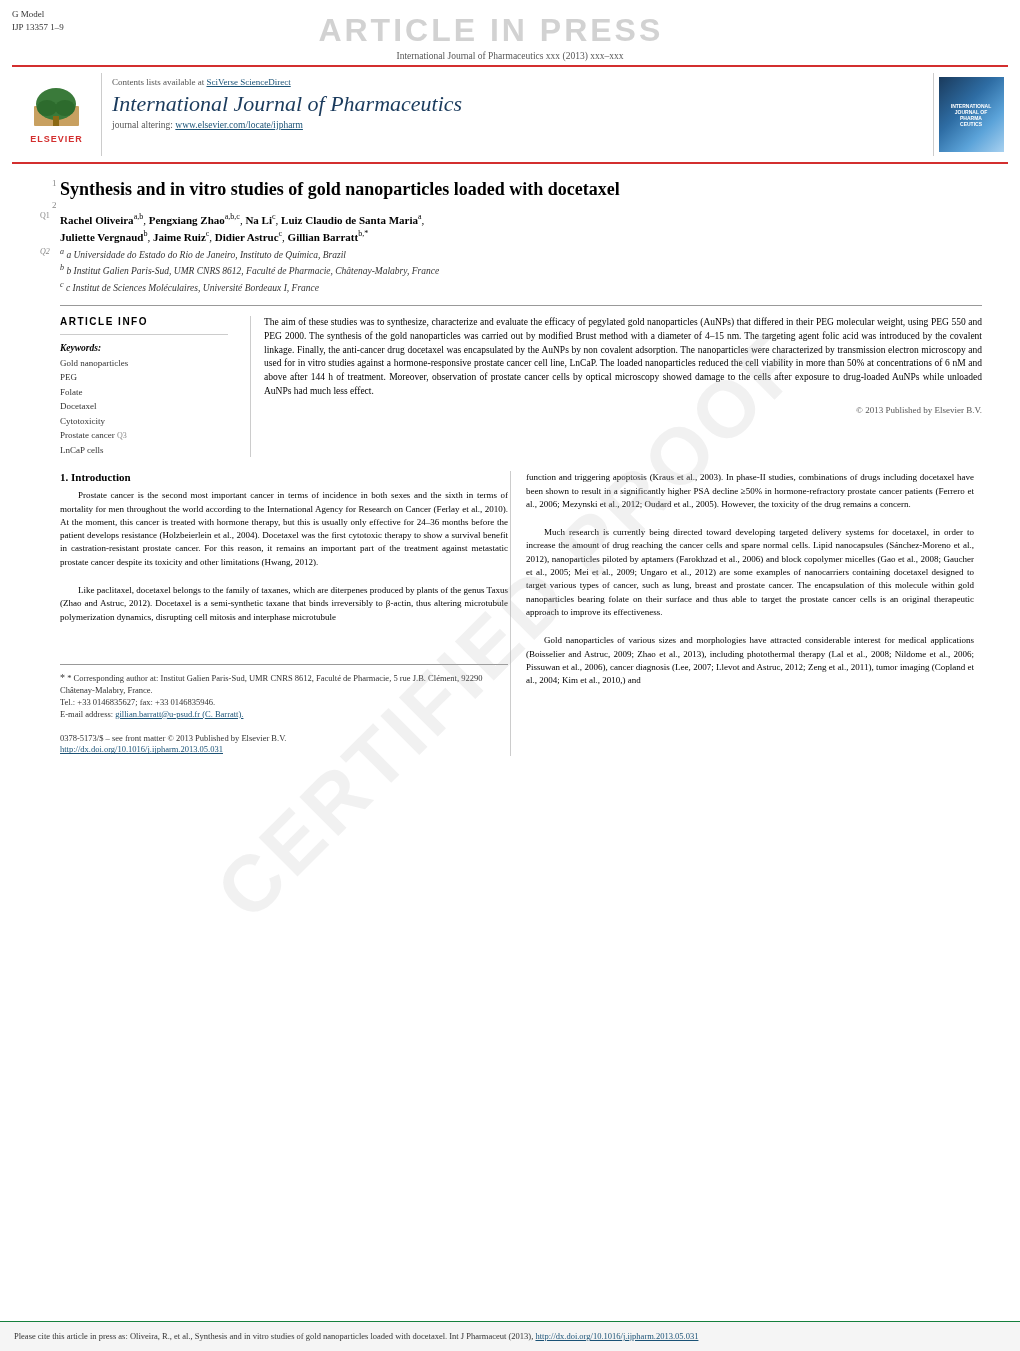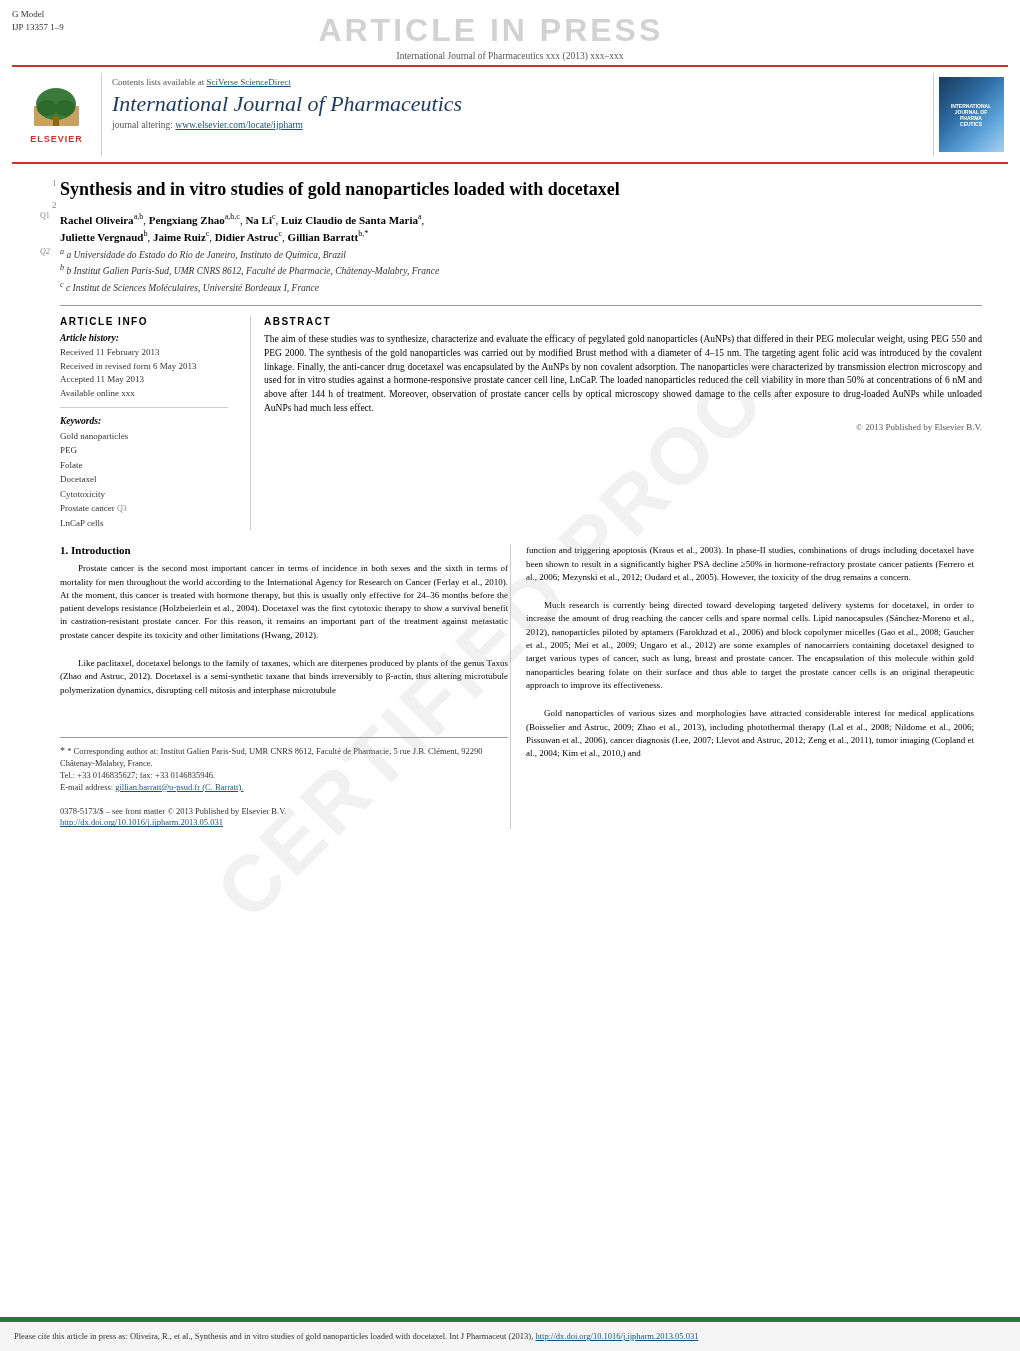--- a/index.html
+++ b/index.html
@@ -332,21 +332,21 @@
       font-size: 10px;
     }
 
     
     .bottom-bar {
       position: absolute;
       bottom: 0;
       left: 0;
       right: 0;
       background: #f5f5f5;
-      border-top: 5px solid #15803d;
+      border-top: 1px solid #15803d;
       padding: 8px 14px;
       font-size: 8.5px;
       color: #333;
       line-height: 1.5;
     }
 
     .q-marker {
       color: #888;
       font-size: 8px;
     }
@@ -431,44 +431,36 @@
       <div><sup style="font-size:8px;">c</sup> <span>c Institut de Sciences Moléculaires, Université Bordeaux I, France</span></div>
     </div>
 
     <hr class="thin-divider">
 
     <div class="two-col">
       <div class="col-divider"></div>
 
       <div class="left-col">
         <div class="section-heading">ARTICLE INFO</div>
-        <div class="article-info-section">
-          <div class="article-info-label">Article history:</div>
-          <div class="article-info-line">Received 11 February 2013</div>
-          <div class="article-info-line">Received in revised form 6 May 2013</div>
-          <div class="article-info-line">Accepted 11 May 2013</div>
-          <div class="article-info-line">Available online xxx</div>
-        </div>
         <hr style="border:none;border-top:1px solid #ccc;margin:7px 0;">
         <div class="keywords-section">
           <div class="keywords-label">Keywords:</div>
           <div class="keyword-item">Gold nanoparticles</div>
           <div class="keyword-item">PEG</div>
           <div class="keyword-item">Folate</div>
           <div class="keyword-item">Docetaxel</div>
           <div class="keyword-item">Cytotoxicity</div>
           <div class="keyword-item">
             <span>Prostate cancer</span> <span class="q-marker">Q3</span>
           </div>
           <div class="keyword-item">LnCaP cells</div>
         </div>
       </div>
 
       <div class="right-col">
-        <div class="section-heading">ABSTRACT</div>
         <div class="abstract-text">The aim of these studies was to synthesize, characterize and evaluate the efficacy of pegylated gold nanoparticles (AuNPs) that differed in their PEG molecular weight, using PEG 550 and PEG 2000. The synthesis of the gold nanoparticles was carried out by modified Brust method with a diameter of 4–15 nm. The targeting agent folic acid was introduced by the covalent linkage. Finally, the anti-cancer drug docetaxel was encapsulated by the AuNPs by non covalent adsorption. The nanoparticles were characterized by transmission electron microscopy and used for in vitro studies against a hormone-responsive prostate cancer cell line, LnCaP. The loaded nanoparticles reduced the cell viability in more than 50% at concentrations of 6 nM and above after 144 h of treatment. Moreover, observation of prostate cancer cells by optical microscopy showed damage to the cells after exposure to drug-loaded AuNPs while unloaded AuNPs had much less effect.</div>
         <div class="copyright-line">© 2013 Published by Elsevier B.V.</div>
       </div>
     </div>
 
     <div class="body-two-col">
       <div class="body-col-divider"></div>
 
       <div class="body-left-col">
         <div class="section-title">

